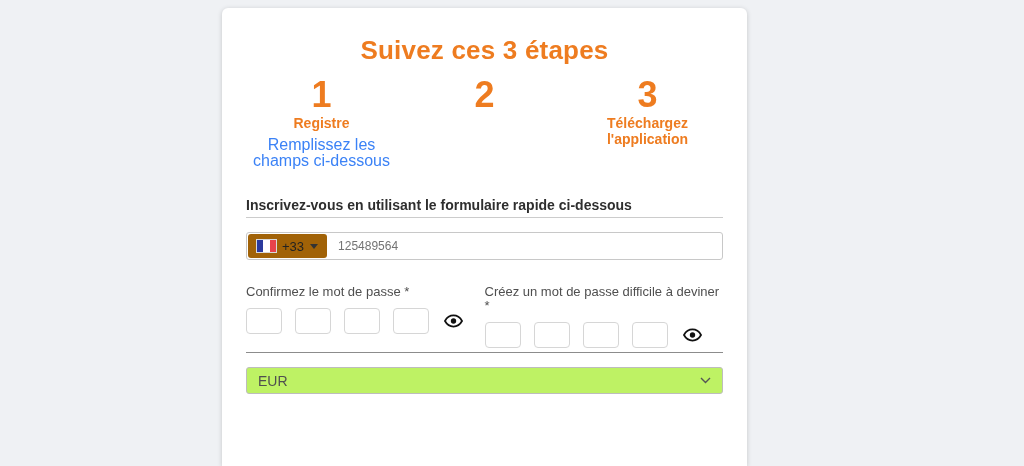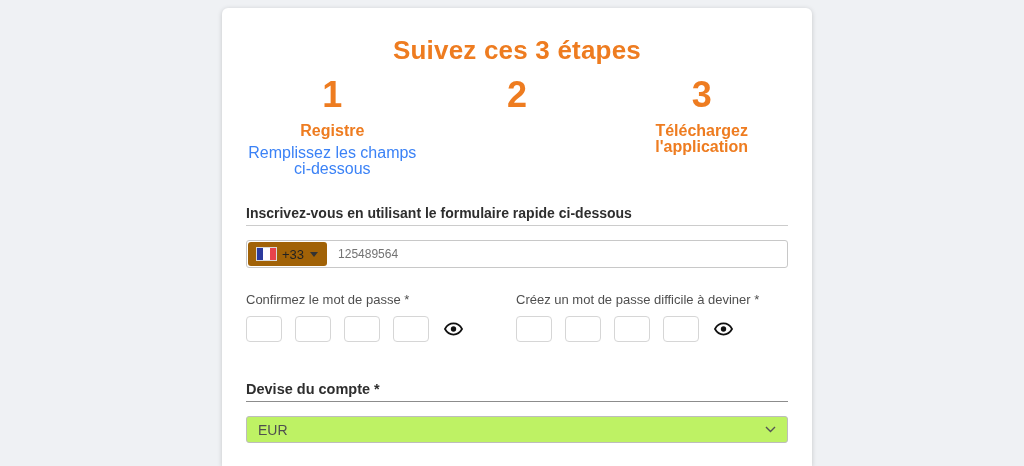--- a/index.html
+++ b/index.html
@@ -6,21 +6,21 @@
   html, body { width: 1024px; height: 466px; }
   body {
     position: relative;
     background: #eff1f4;
     overflow: hidden;
     font-family: "Liberation Sans", sans-serif;
   }
   .card {
     position: absolute;
     left: 222px; top: 8px;
-    width: 590px; height: 458px;
+    width: 525px; height: 458px;
     background: #ffffff;
     border-radius: 6px 6px 0 0;
     box-shadow: 0 1px 5px rgba(0,0,0,0.18);
   }
   .content { padding: 28px 24px 0 24px; }
 
   
   .title {
     text-align: center;
     color: #ee7c20;
@@ -36,23 +36,23 @@
     column-gap: 12px;
   }
   .step { text-align: center; }
   .step .num {
     color: #ee7c20;
     font-size: 36px;
     font-weight: bold;
     line-height: 0.9;
   }
   .step .label {
-    margin-top: 12px;
+    margin-top: 4px;
     color: #ee7c20;
-    font-size: 16px;
+    font-size: 14px;
     font-weight: bold;
     line-height: 16px;
   }
   .step .desc {
     margin-top: 6px;
     padding: 0 2px;
     color: #3b82f6;
     font-size: 16px;
     line-height: 16px;
     text-align: justify;
@@ -212,21 +212,20 @@
           <span class="eye">
             <svg width="19" height="14" viewBox="0 0 24 16">
               <path d="M1.2 8 C4.2 2.6 8 1 12 1 C16 1 19.8 2.6 22.8 8 C19.8 13.4 16 15 12 15 C8 15 4.2 13.4 1.2 8 Z" fill="none" stroke="#111" stroke-width="2.2"></path>
               <circle cx="12" cy="8" r="3.4" fill="#111"></circle>
             </svg>
           </span>
         </div>
       </div>
     </div>
 
-    <div class="currency-heading">Devise du compte *</div>
     <div class="divider-dark"></div>
 
     <div class="select-row">
       <span class="select-value">EUR</span>
       <svg width="11" height="7" viewBox="0 0 11 7">
         <path d="M1 1 L5.5 5.5 L10 1" fill="none" stroke="#555" stroke-width="1.4"></path>
       </svg>
     </div>
 
   </div>

